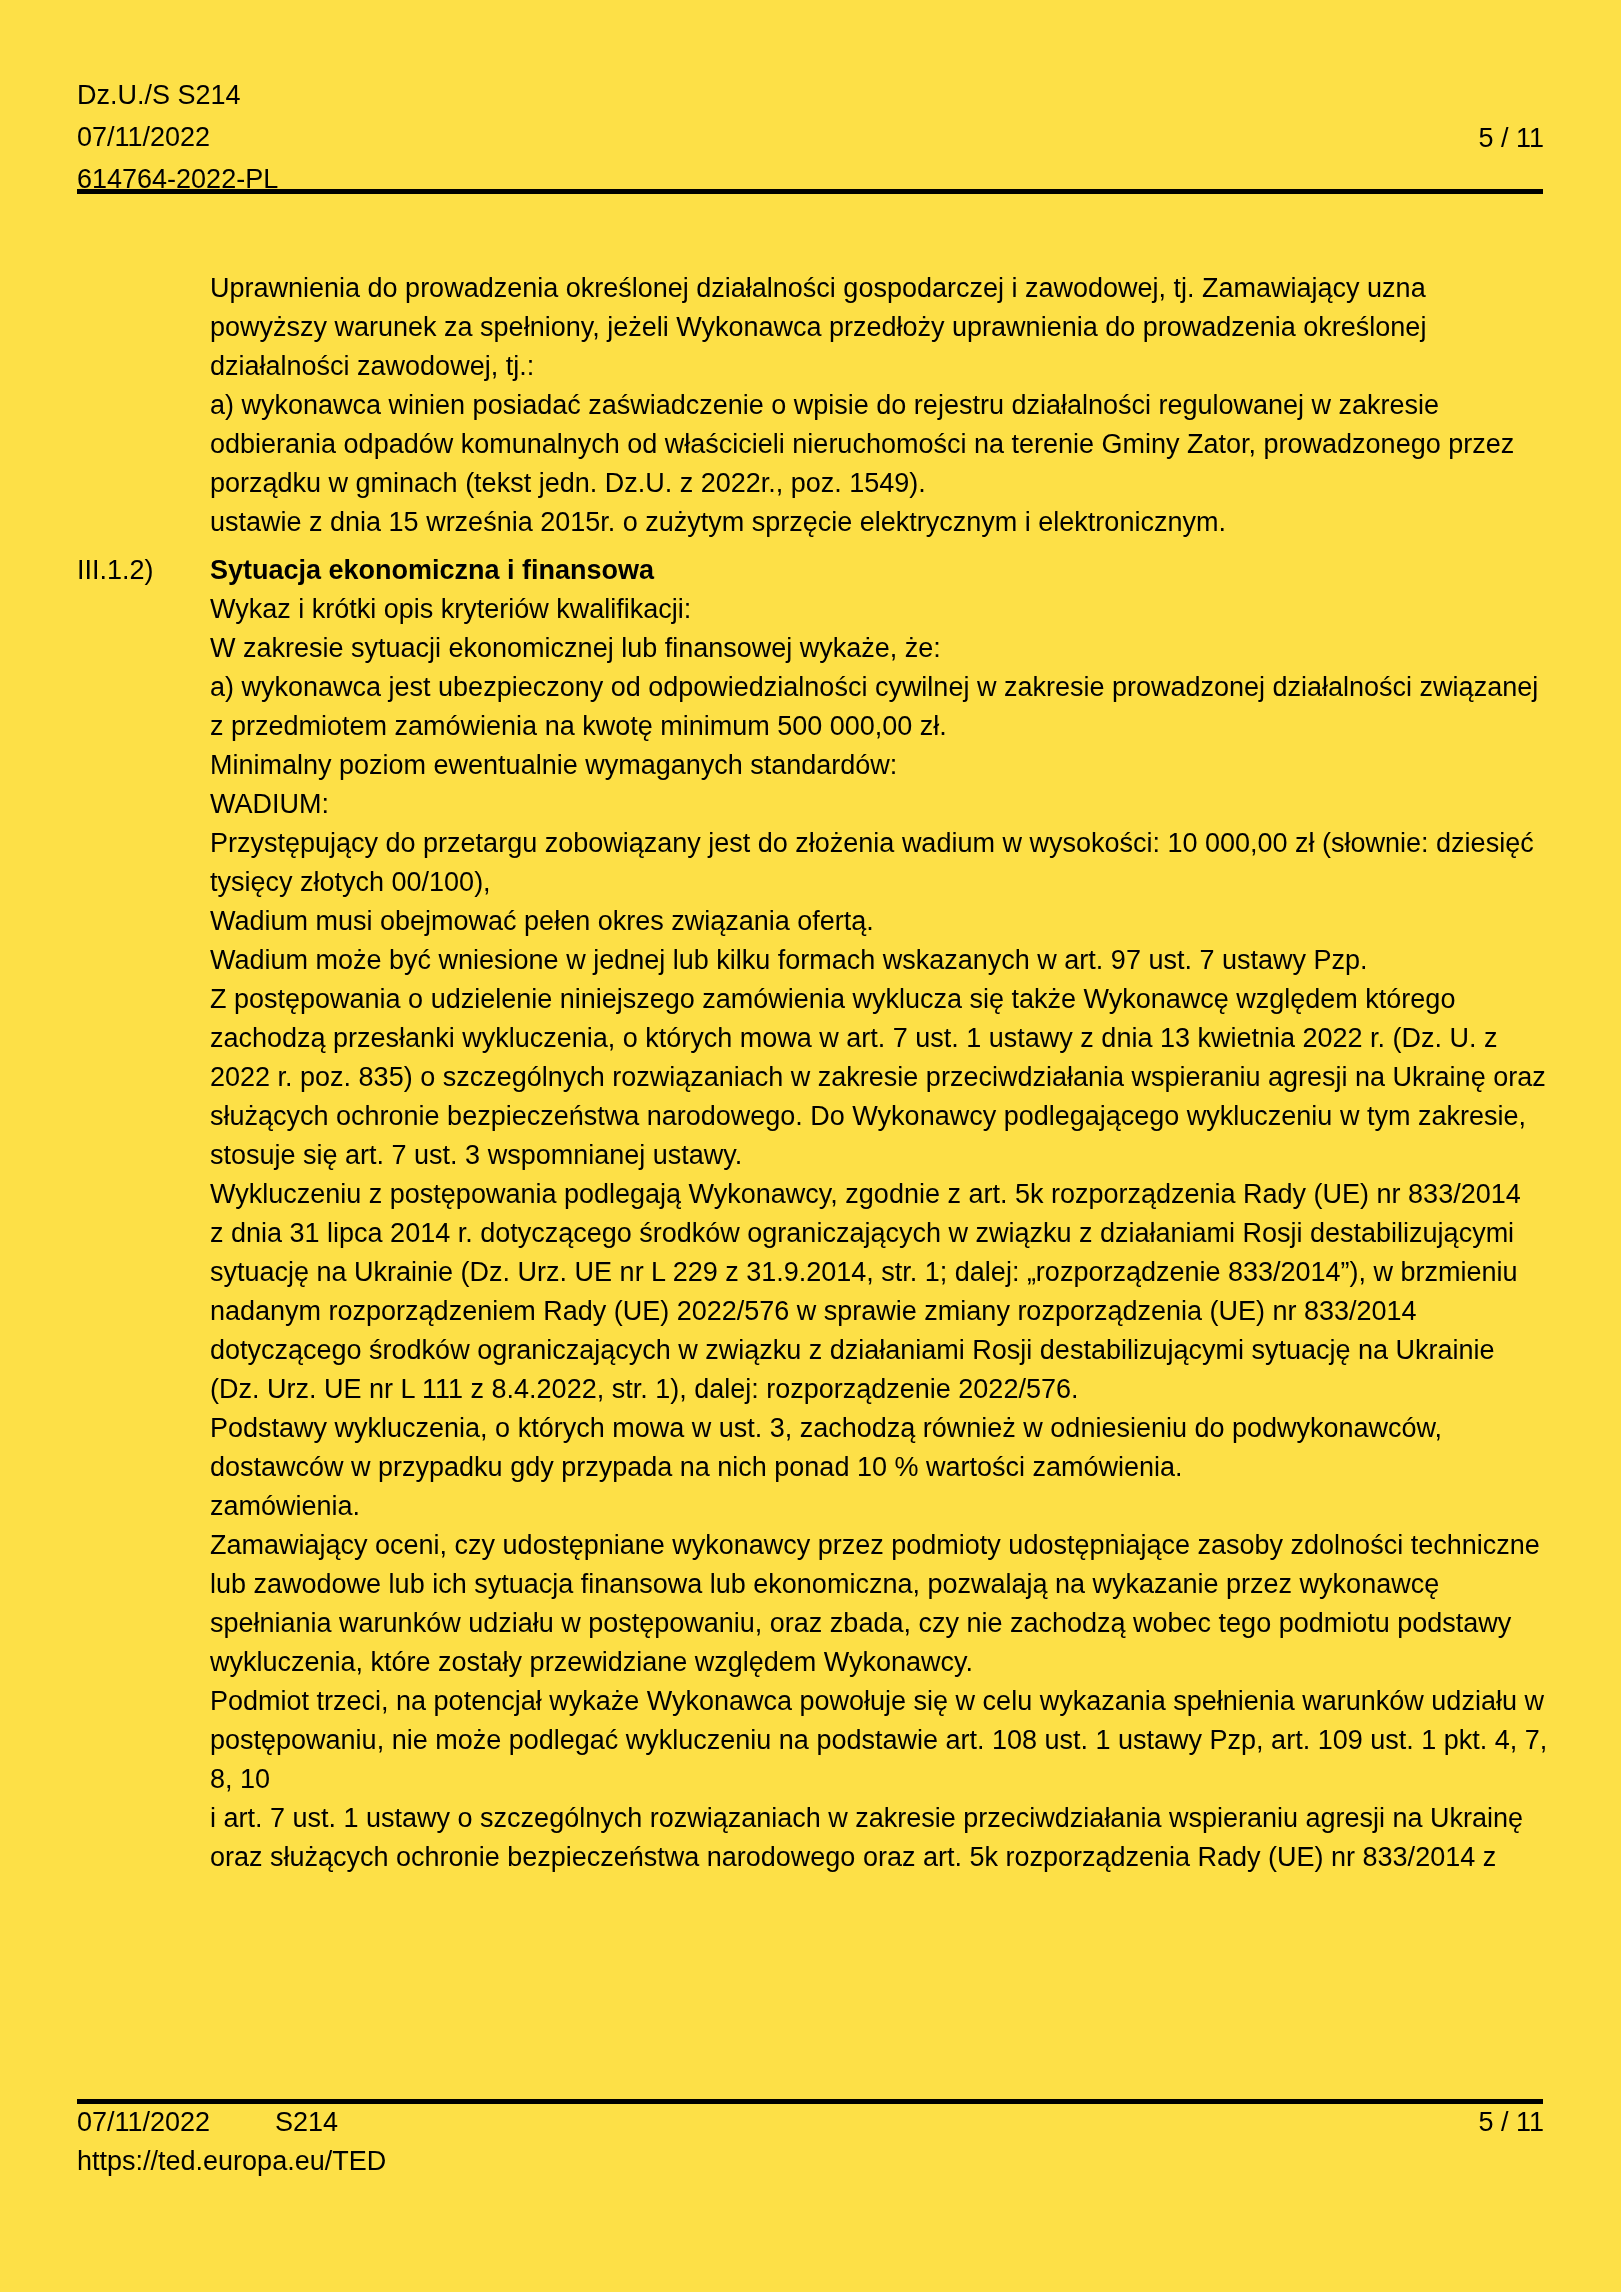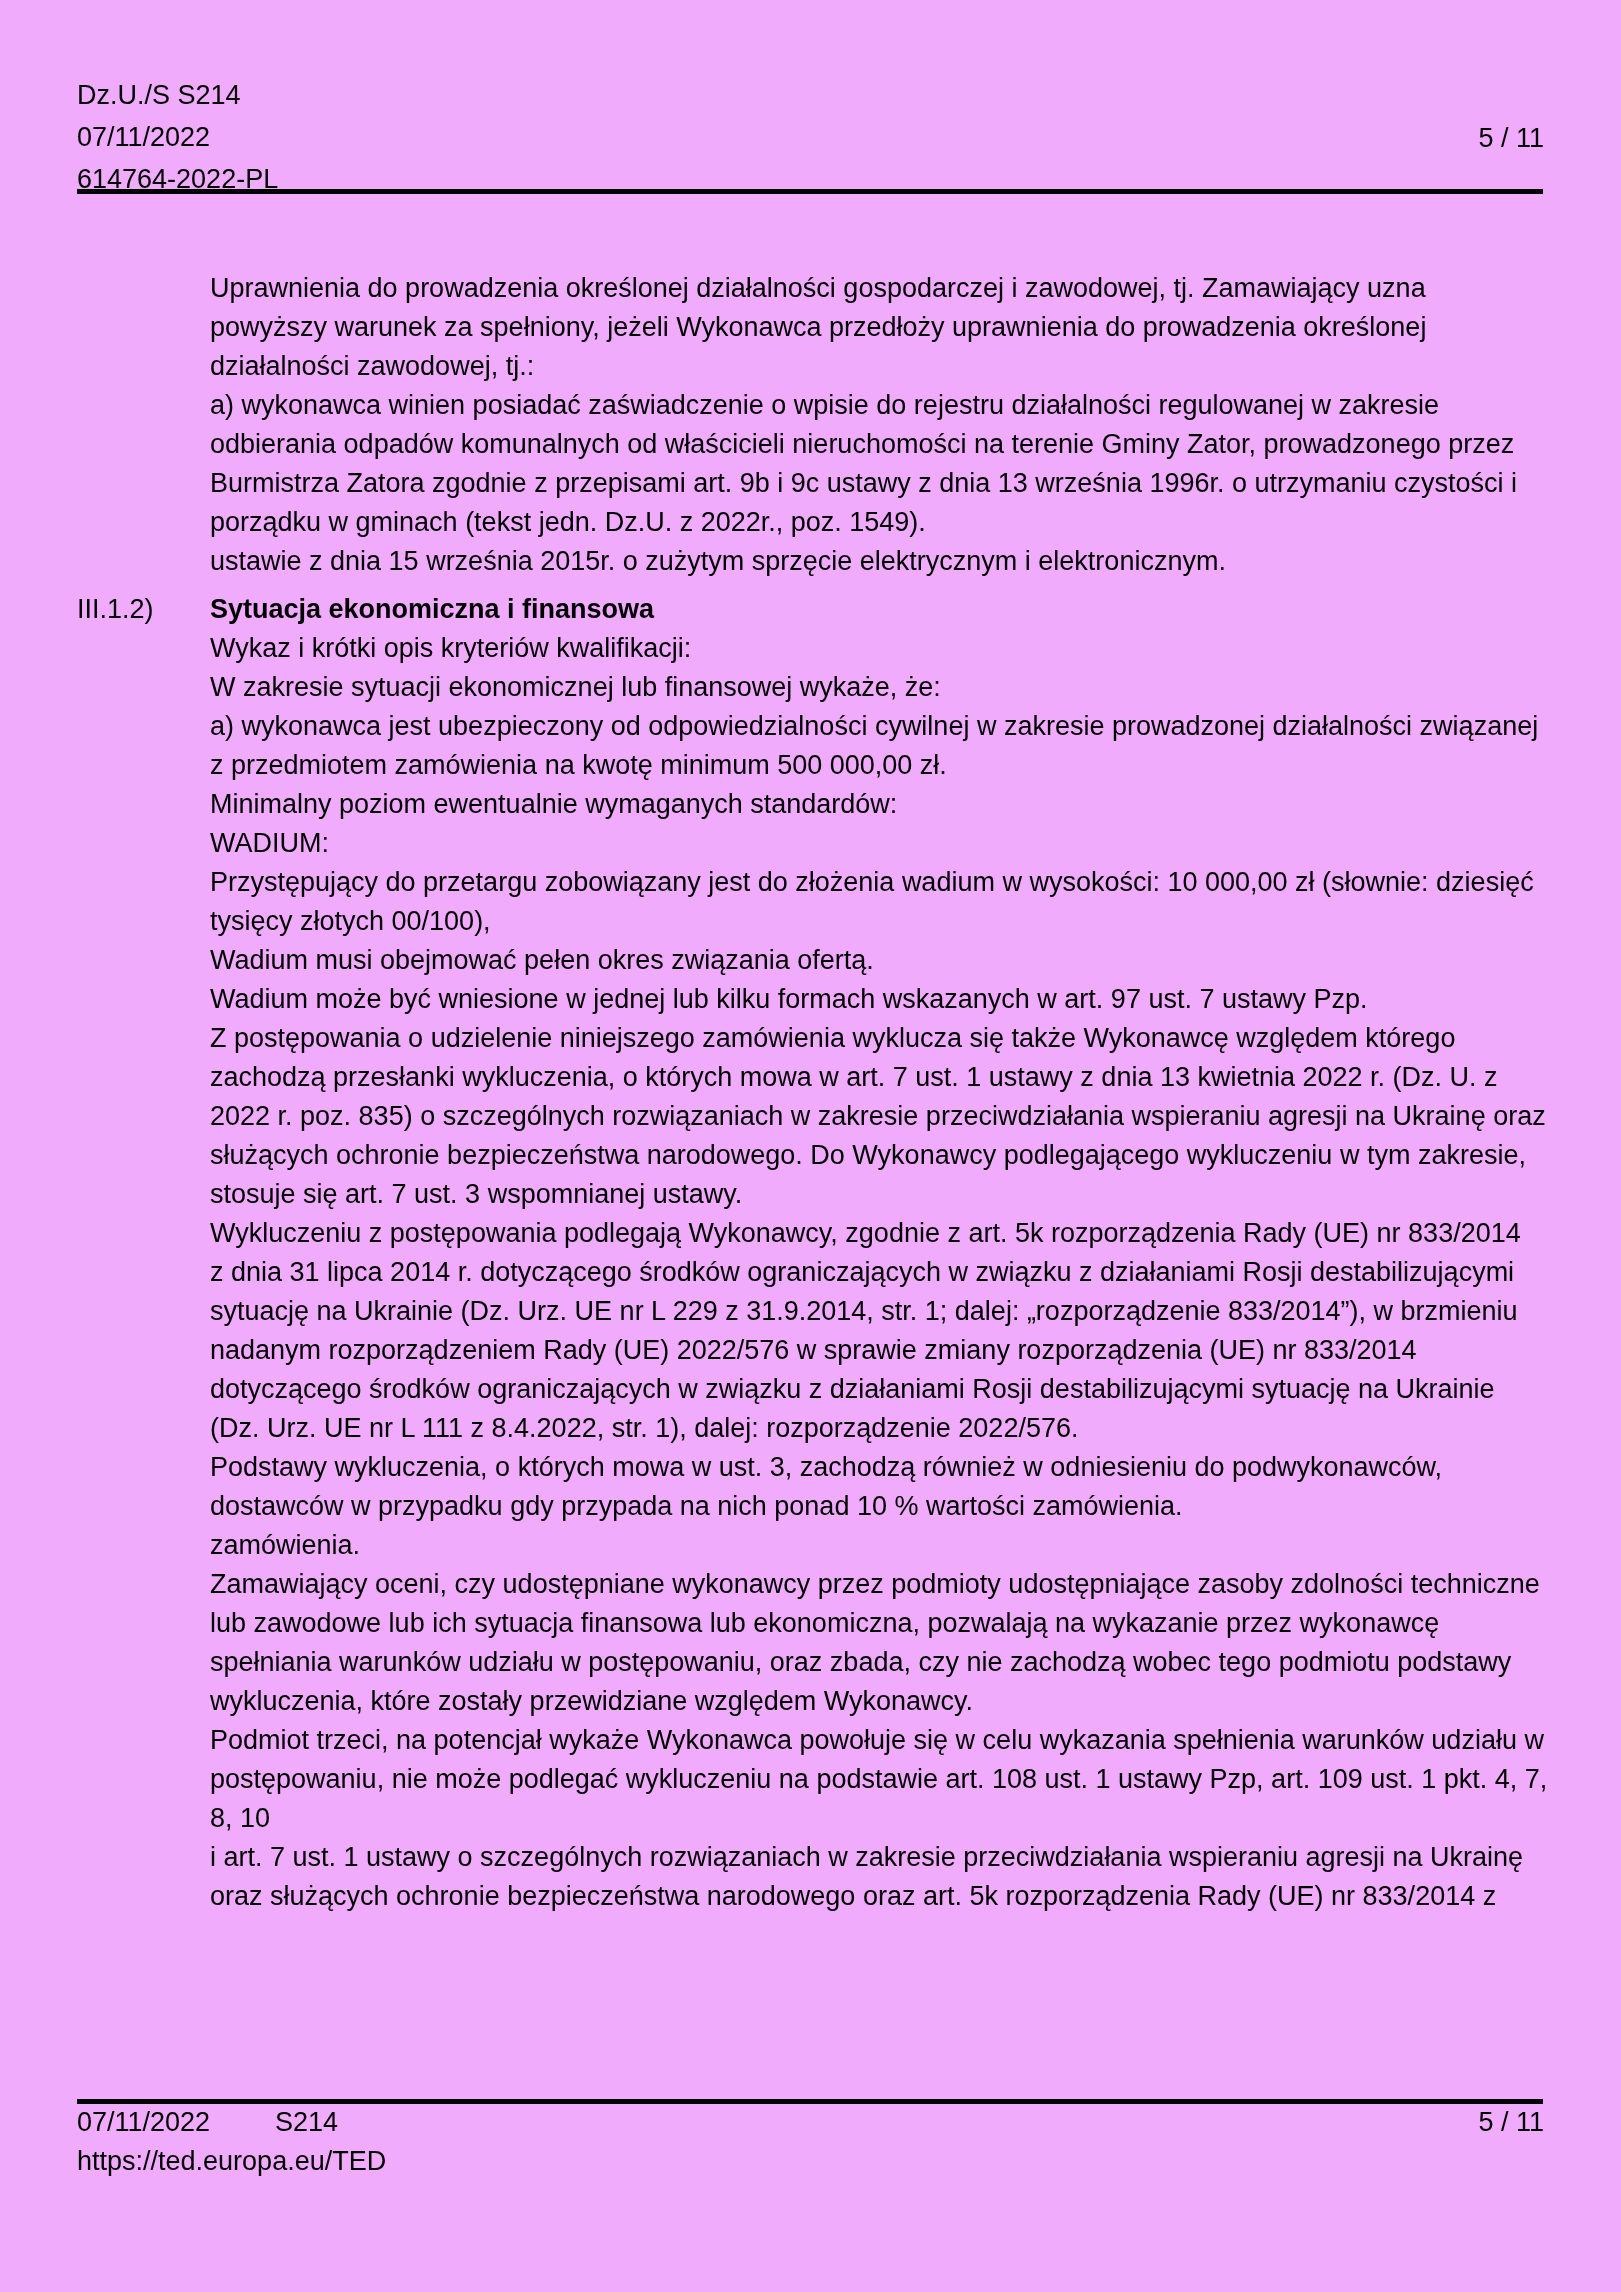--- a/index.html
+++ b/index.html
@@ -1,21 +1,21 @@
 <!DOCTYPE html>
 <html lang="pl"><head>
 <meta charset="utf-8">
 <title>TED Document Page</title>
 <style>
   html, body { margin: 0; padding: 0; background: #ffffff; }
   .page {
     position: relative;
     width: 1621px;
     height: 2293px;
-    background: #f0abfc;
+    background: #fde047;
     color: #000000;
     font-family: "Liberation Sans", sans-serif;
     font-size: 27px;
     overflow: hidden;
   }
   
   .header-block {
     position: absolute;
     top: 74px;
     left: 77px;
@@ -107,21 +107,20 @@
   <div class="document-body">
   <div class="section">
     <div class="section-label"></div>
 
     <div class="section-lines">
           <div class="line">Uprawnienia do prowadzenia określonej działalności gospodarczej i zawodowej, tj. Zamawiający uzna</div>
           <div class="line">powyższy warunek za spełniony, jeżeli Wykonawca przedłoży uprawnienia do prowadzenia określonej</div>
           <div class="line">działalności zawodowej, tj.:</div>
           <div class="line">a) wykonawca winien posiadać zaświadczenie o wpisie do rejestru działalności regulowanej w zakresie</div>
           <div class="line">odbierania odpadów komunalnych od właścicieli nieruchomości na terenie Gminy Zator, prowadzonego przez</div>
-          <div class="line">Burmistrza Zatora zgodnie z przepisami art. 9b i 9c ustawy z dnia 13 września 1996r. o utrzymaniu czystości i</div>
           <div class="line">porządku w gminach (tekst jedn. Dz.U. z 2022r., poz. 1549).</div>
           <div class="line">ustawie z dnia 15 września 2015r. o zużytym sprzęcie elektrycznym i elektronicznym.</div>
         </div>
   </div>
 
   <div class="section">
     <div class="section-label">III.1.2)</div>
     <div class="section-heading">Sytuacja ekonomiczna i finansowa</div>
     <div class="section-lines">
           <div class="line">Wykaz i krótki opis kryteriów kwalifikacji:</div>

